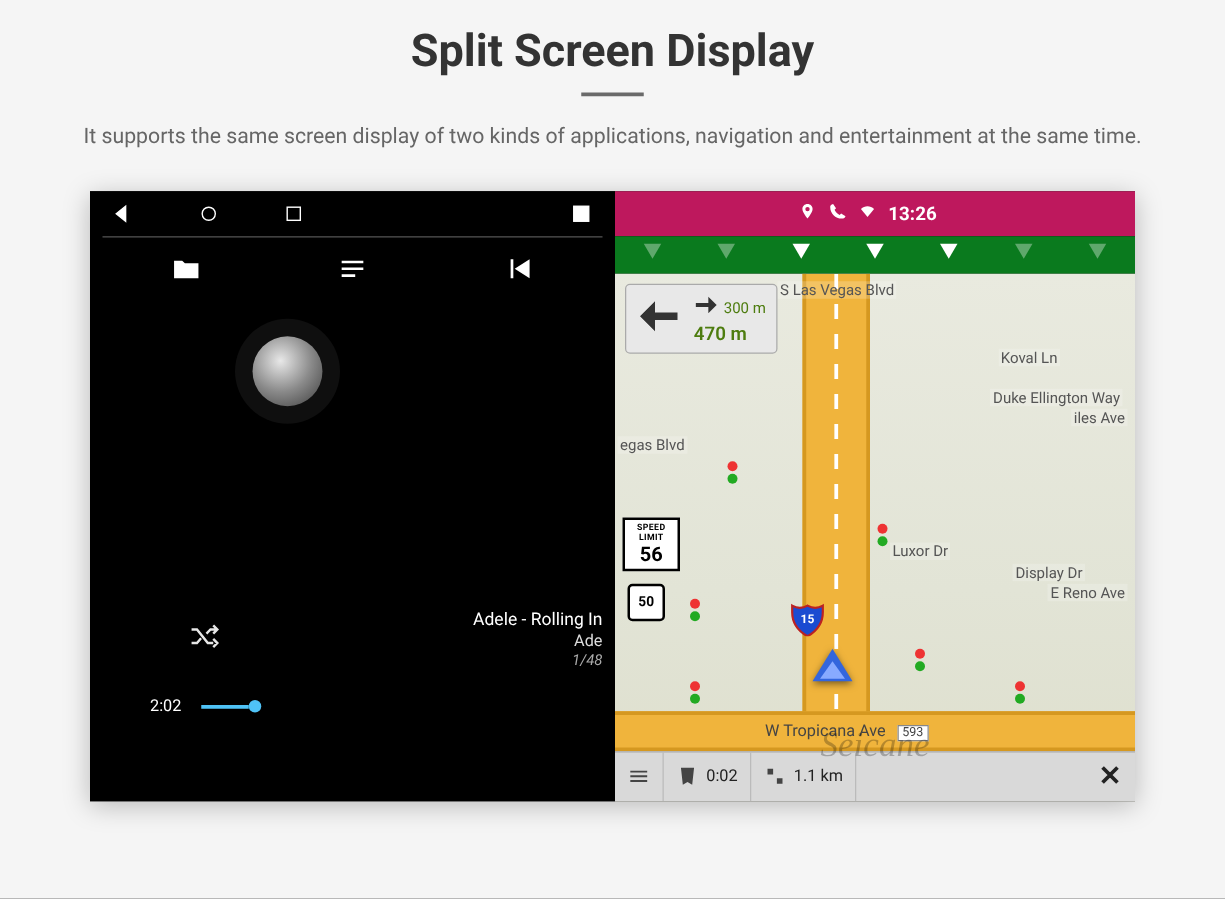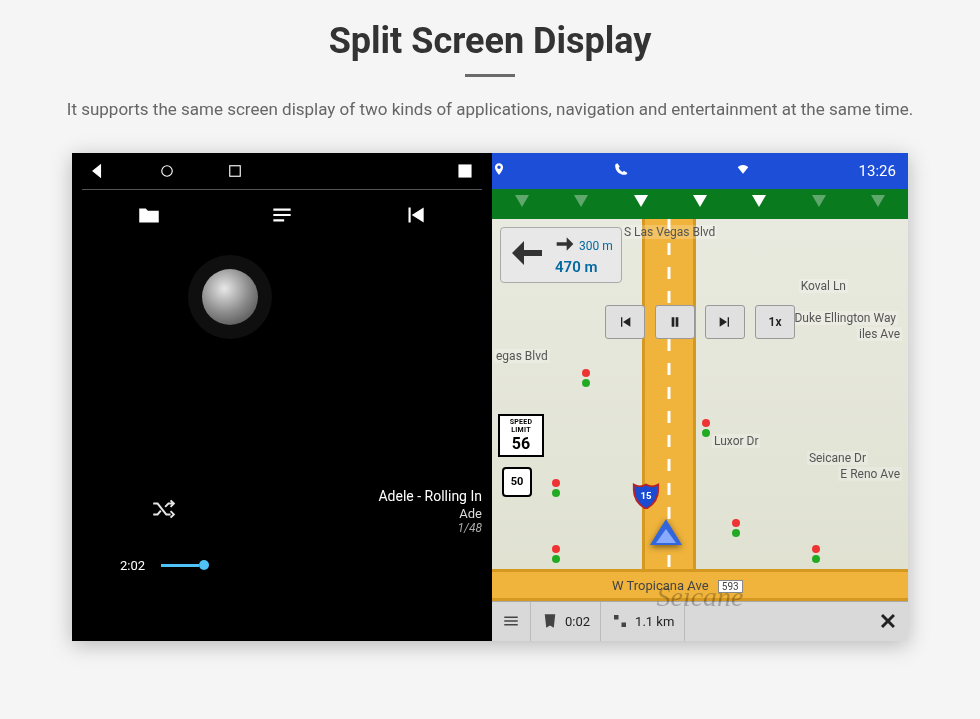--- a/index.html
+++ b/index.html
@@ -35,23 +35,23 @@
   display: flex; flex-direction: column;
 }
 
 .nav-bar {
   height: 36px; display: flex; align-items: center; gap: 50px;
   padding: 0 18px;
 }
 .nav-bar .ico { width: 18px; height: 18px; display: flex; align-items: center; justify-content: center; color: #fff; }
 .nav-bar .ico svg { width: 18px; height: 18px; stroke: #fff; fill: none; stroke-width: 1.5; }
 .right-status {
-  height: 36px; background: #1d4ed8; color: #fff; display: flex;
-  align-items: center; justify-content: space-between; gap: 10px;
-  padding-right: 12px; font-size: 15px; font-weight: 400;
+  height: 36px; background: #be185d; color: #fff; display: flex;
+  align-items: center; justify-content: center; gap: 10px;
+  padding-right: 12px; font-size: 15px; font-weight: 700;
 }
 .right-status .ico svg { width: 14px; height: 14px; fill: #fff; }
 
 .player-body { flex: 1; position: relative; }
 .floating-btn {
   position: absolute; top: 80px; left: 130px;
   width: 56px; height: 56px; border-radius: 50%;
   background: radial-gradient(circle at 40% 35%, #e8e8e8 0%, #8a8a8a 50%, #3a3a3a 100%);
   box-shadow: 0 0 0 14px rgba(255,255,255,0.06), 0 6px 18px rgba(0,0,0,0.6);
 }
@@ -116,21 +116,21 @@
   position:absolute; color:#555; font-size:12px; white-space:nowrap;
   background: rgba(255,255,255,0.2); padding:0 2px;
 }
 .turn-panel {
   position:absolute; top:8px; left:8px;
   background:#e8e8e8; border:1px solid #aaa; border-radius:4px;
   padding:6px 8px; display:flex; gap:10px; align-items:center;
 }
 .turn-panel .big-turn svg{width:36px;height:36px;fill:#333;}
 .turn-panel .next-turn svg{width:20px;height:20px;fill:#333;}
-.turn-panel .dist { font-size:12px; color:#0369a1; }
+.turn-panel .dist { font-size:12px; color:#4d7c0f; }
 .media-strip {
   position:absolute; top:86px; left:50%; transform:translateX(-50%);
   display:flex; gap:10px;
 }
 .mbtn {
   width:40px; height:34px; background:#e0e0e0; border:1px solid #999;
   border-radius:3px; display:flex; align-items:center; justify-content:center;
   font-size:12px; font-weight:600; color:#222;
 }
 .mbtn svg{width:16px;height:16px;fill:#222;}
@@ -303,21 +303,21 @@
       <div class="map-area">
         <div class="road-v"></div>
         <div class="road-h"></div>
 
         <div class="street-label" style="top:6px;left:130px">S Las Vegas Blvd</div>
         <div class="street-label" style="top:60px;right:60px">Koval Ln</div>
         <div class="street-label" style="top:92px;right:10px">Duke Ellington Way</div>
         <div class="street-label" style="top:108px;right:6px">iles Ave</div>
         <div class="street-label" style="top:130px;left:2px">egas Blvd</div>
         <div class="street-label" style="top:215px;left:220px">Luxor Dr</div>
-        <div class="street-label" style="top:232px;right:40px">Seicane Dr</div>
+        <div class="street-label" style="top:232px;right:40px">Display Dr</div>
         <div class="street-label" style="top:248px;right:6px">E Reno Ave</div>
 
         <div class="turn-panel">
           <span class="big-turn">
             <svg viewBox="0 0 24 24">
                 <path d="M14 22V10h6L12 2 4 10h6v12z" transform="rotate(-90 12 12)"></path>
               </svg>
           </span>
           <div>
             <div style="display:flex;align-items:center;gap:4px">
@@ -325,38 +325,20 @@
                 <svg viewBox="0 0 24 24">
                     <path d="M10 22V10H4l8-8 8 8h-6v12z" transform="rotate(90 12 12)"></path>
                   </svg>
               </span>
               <span class="dist">300 m</span>
             </div>
             <div class="dist" style="font-size:15px;font-weight:600">470 m</div>
           </div>
         </div>
 
-        <div class="media-strip">
-          <div class="mbtn">
-            <svg viewBox="0 0 24 24">
-                <path d="M6 5h2v14H6zM20 5v14L9 12z"></path>
-              </svg>
-          </div>
-          <div class="mbtn">
-            <svg viewBox="0 0 24 24">
-                <path d="M7 5h4v14H7zM13 5h4v14h-4z"></path>
-              </svg>
-          </div>
-          <div class="mbtn">
-            <svg viewBox="0 0 24 24">
-                <path d="M16 5h2v14h-2zM4 5v14l11-7z"></path>
-              </svg>
-          </div>
-          <div class="mbtn">1x</div>
-        </div>
 
         <div class="speed-box">
           <div class="lbl">SPEED LIMIT</div>
           <div class="val">56</div>
         </div>
         <div class="shield">50</div>
 
         <div class="i15">
           <svg viewBox="0 0 32 32">
               <path d="M2 4c5 3 9 3 14 0 5 3 9 3 14 0v6c0 12-7 18-14 22C9 28 2 22 2 10z" fill="#1a4bd1" stroke="#b22" stroke-width="2"></path>

